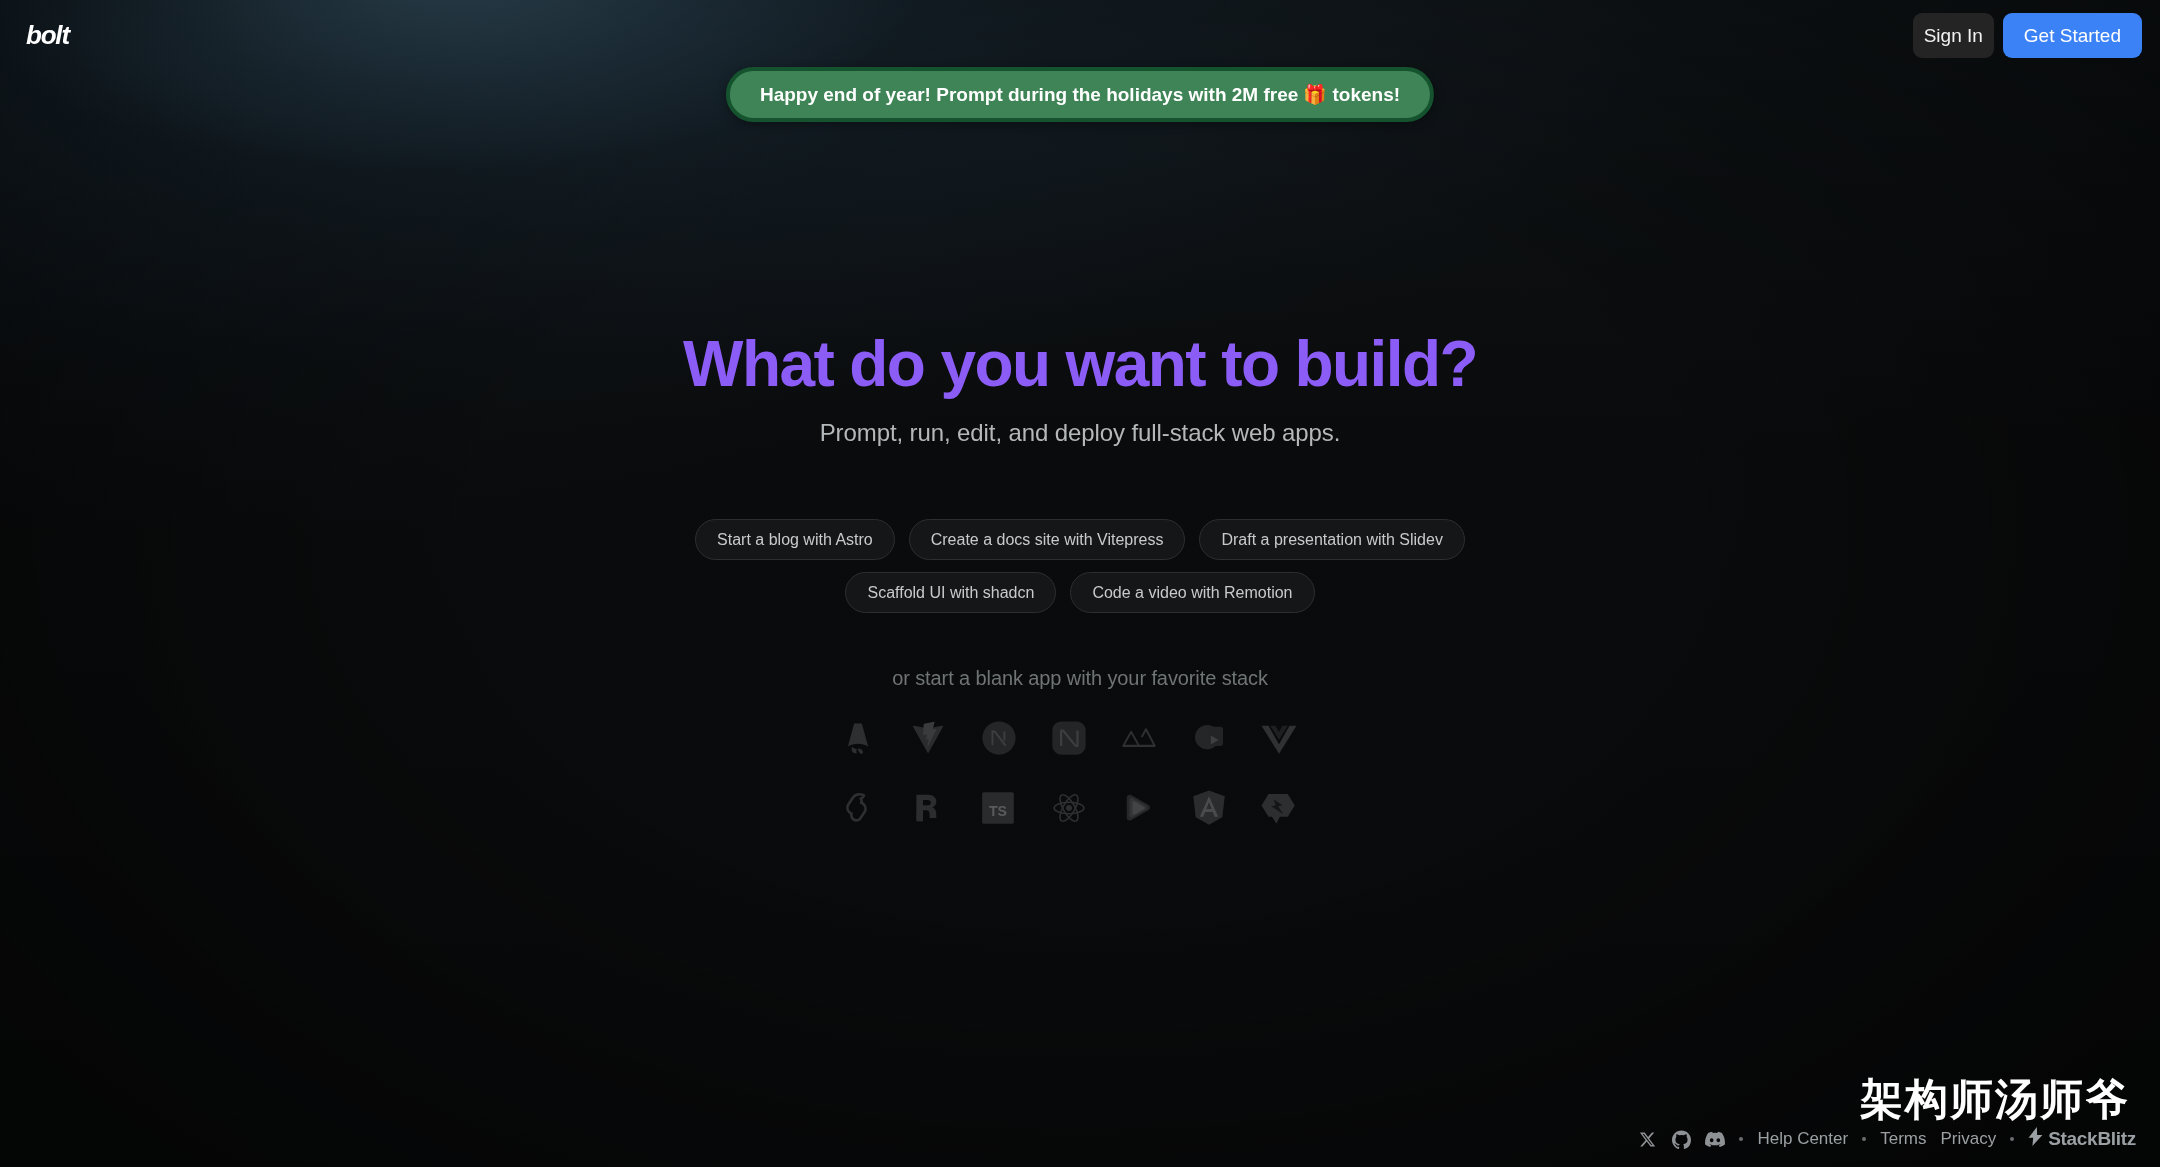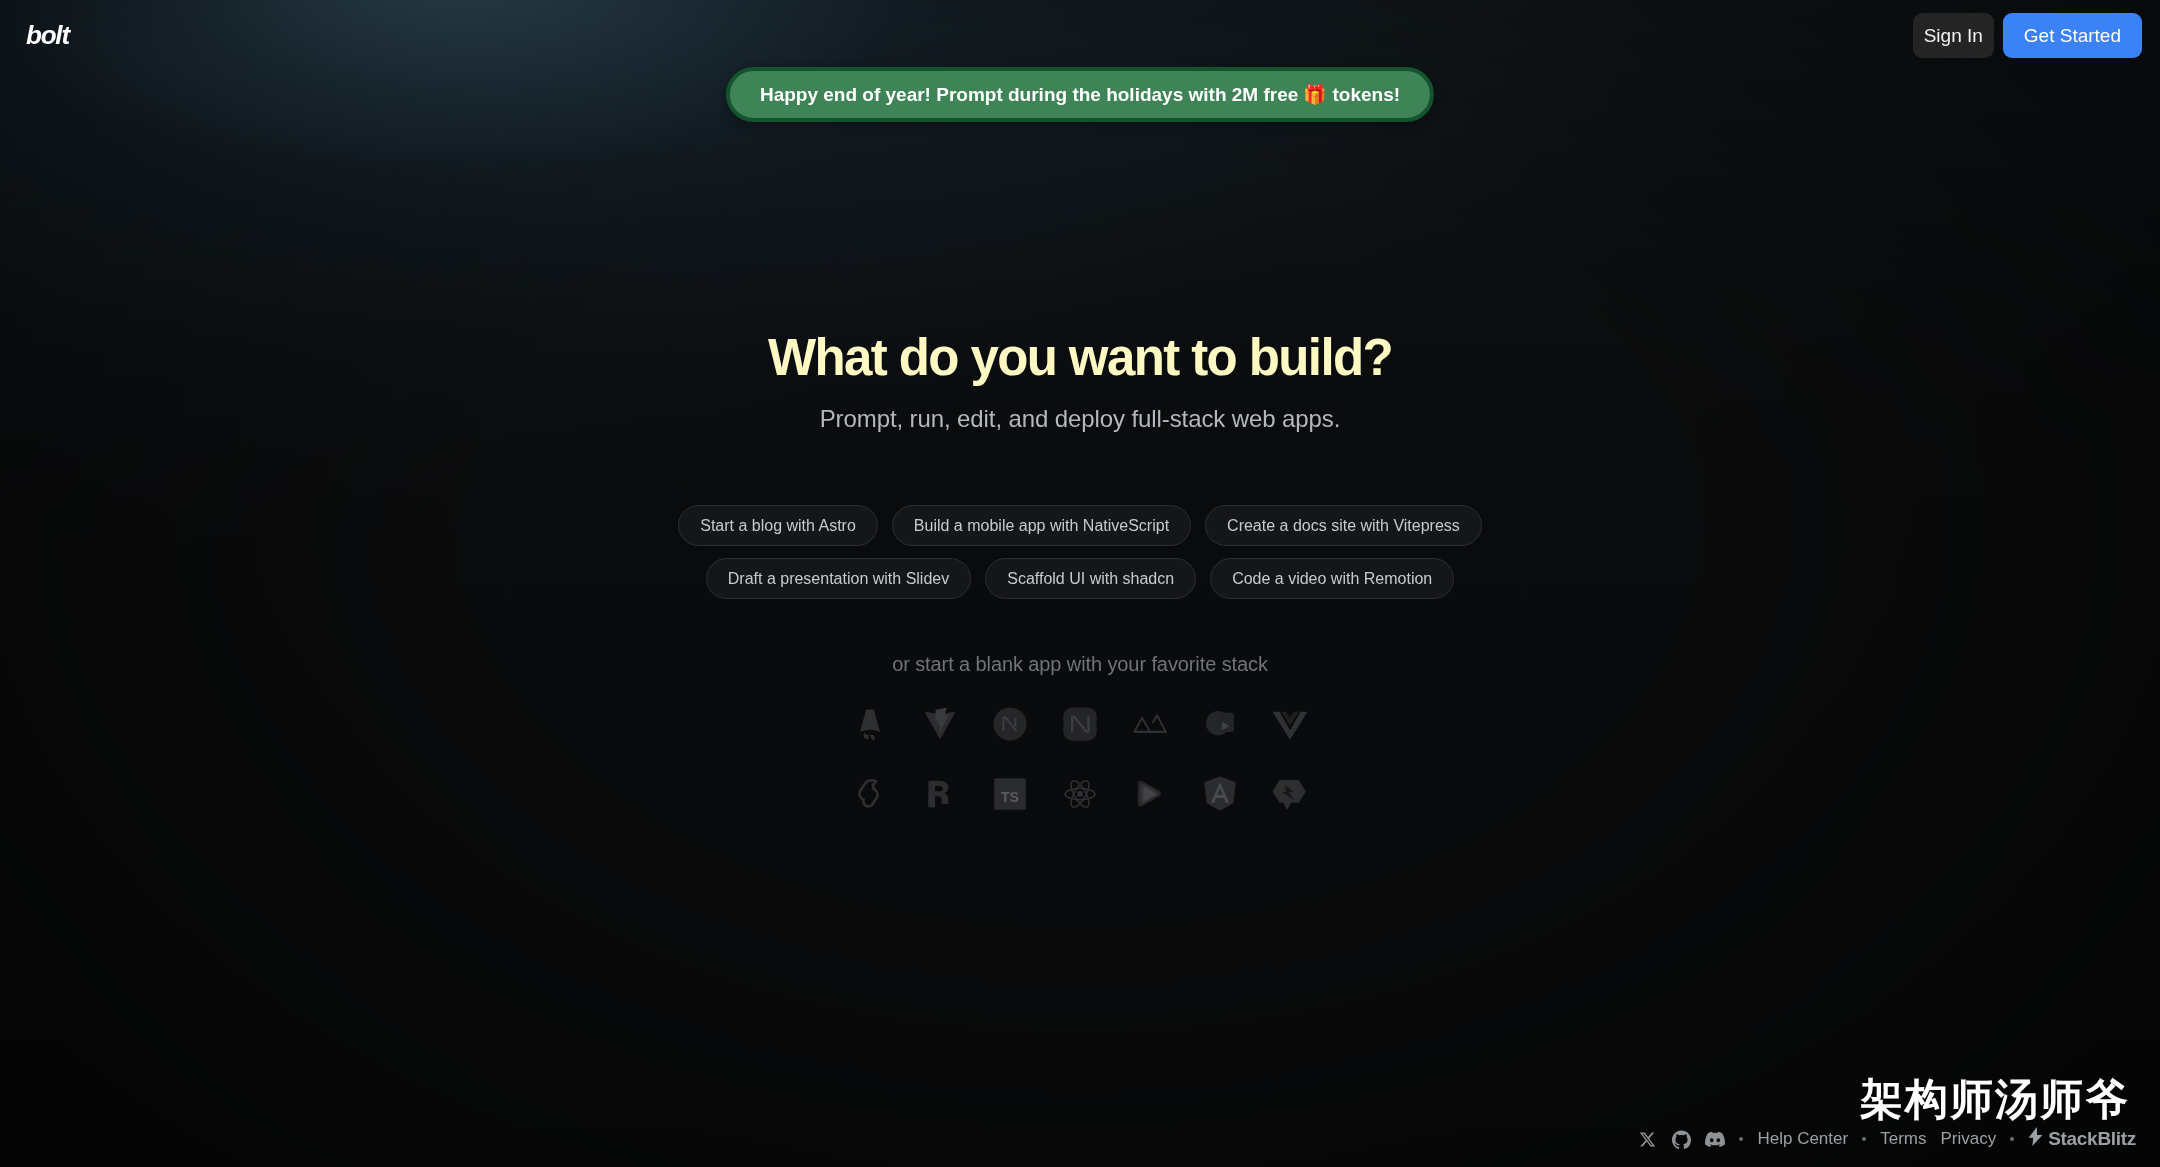--- a/index.html
+++ b/index.html
@@ -104,23 +104,23 @@
   .stage {
     position: absolute;
     top: 0; left: 0; right: 0; bottom: 0;
     display: flex;
     flex-direction: column;
     align-items: center;
     padding-top: 330px;
     z-index: 10;
   }
   .headline {
-    font-size: 51px;
+    font-size: 64px;
     font-weight: 700;
-    color: #fef9c3;
+    color: #8b5cf6;
     letter-spacing: -1.6px;
     line-height: 1.08;
     text-align: center;
   }
   .subhead {
     margin-top: 20px;
     font-size: 24px;
     color: #b4b8ba;
     text-align: center;
     letter-spacing: -0.1px;
@@ -226,21 +226,21 @@
     display: flex;
     flex-wrap: wrap;
     justify-content: center;
     gap: 6px;
   }
   .stack-item {
     width: 64px;
     height: 64px;
     display: flex;
     align-items: center;
-    justify-content: center;
+    justify-content: flex-start;
     border-radius: 10px;
     cursor: pointer;
     color: #4d7c0f;
   }
   .stack-item svg { display: block; }
 
   
   .footer {
     position: absolute;
     right: 24px;
@@ -312,21 +312,20 @@
   <div class="promo">Happy end of year! Prompt during the holidays with 2M free 🎁 tokens!</div>
 
   <div class="stage">
 
     <h1 class="headline">What do you want to build?</h1>
     <p class="subhead">Prompt, run, edit, and deploy full-stack web apps.</p>
 
 
     <div class="chips">
       <button class="chip">Start a blog with Astro</button>
-      <button class="chip">Build a mobile app with NativeScript</button>
       <button class="chip">Create a docs site with Vitepress</button>
       <button class="chip">Draft a presentation with Slidev</button>
       <button class="chip">Scaffold UI with shadcn</button>
       <button class="chip">Code a video with Remotion</button>
     </div>
 
     <div class="stack-label">or start a blank app with your favorite stack</div>
 
     <div class="stack-grid">
 

